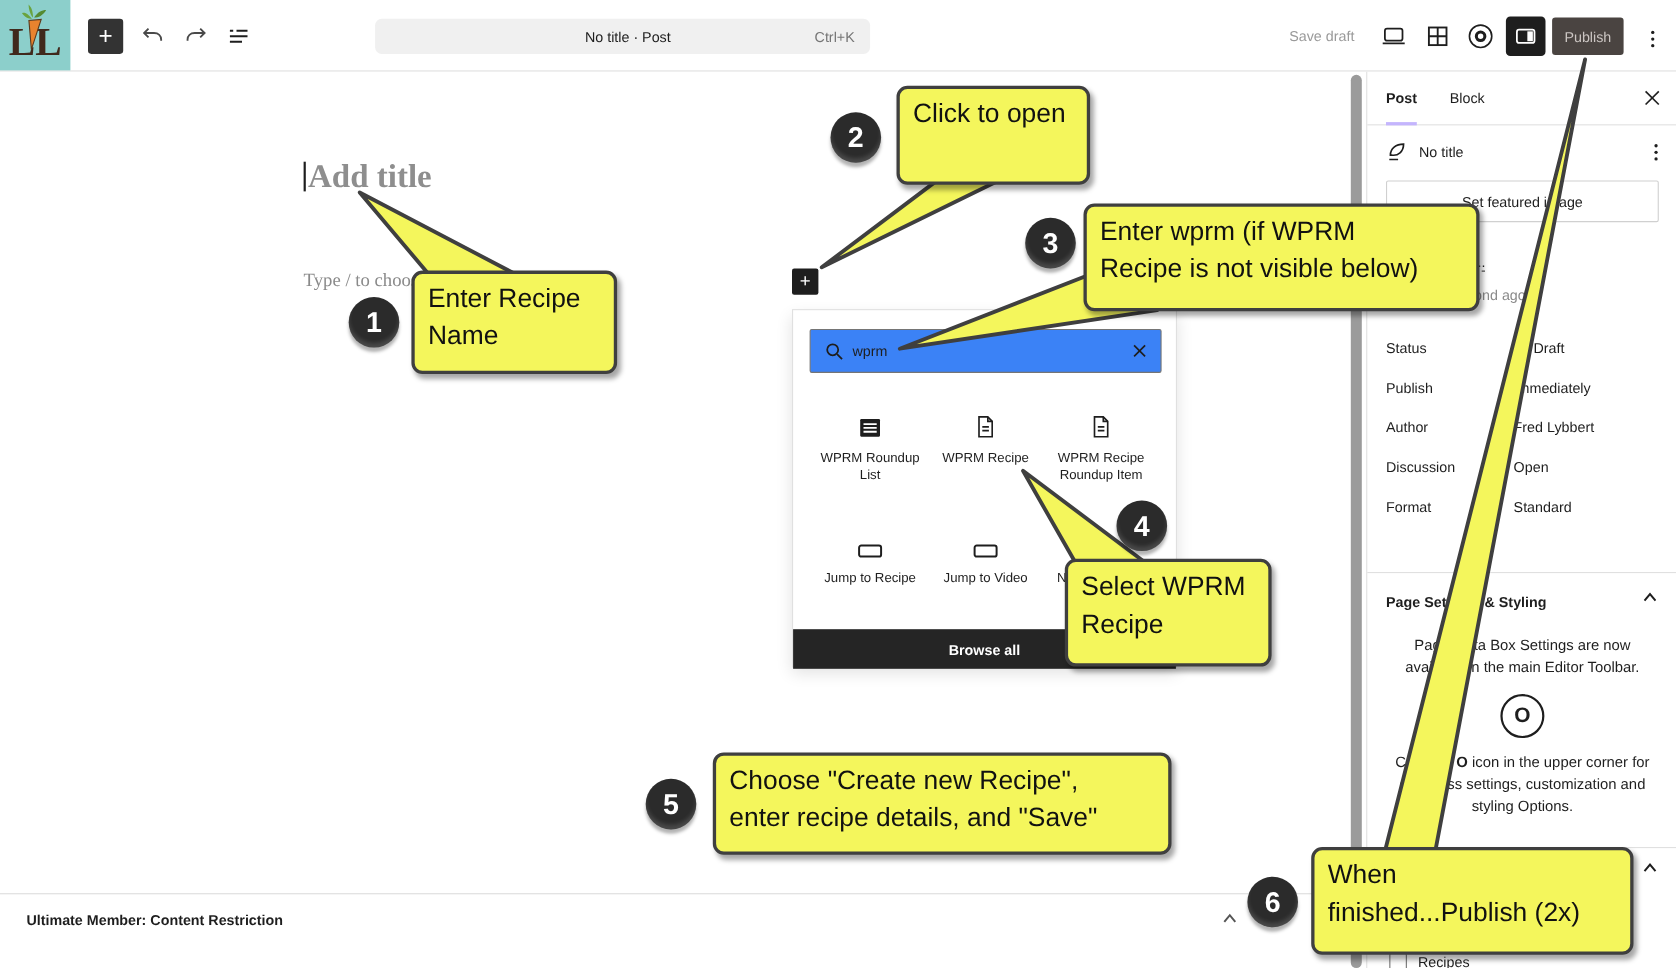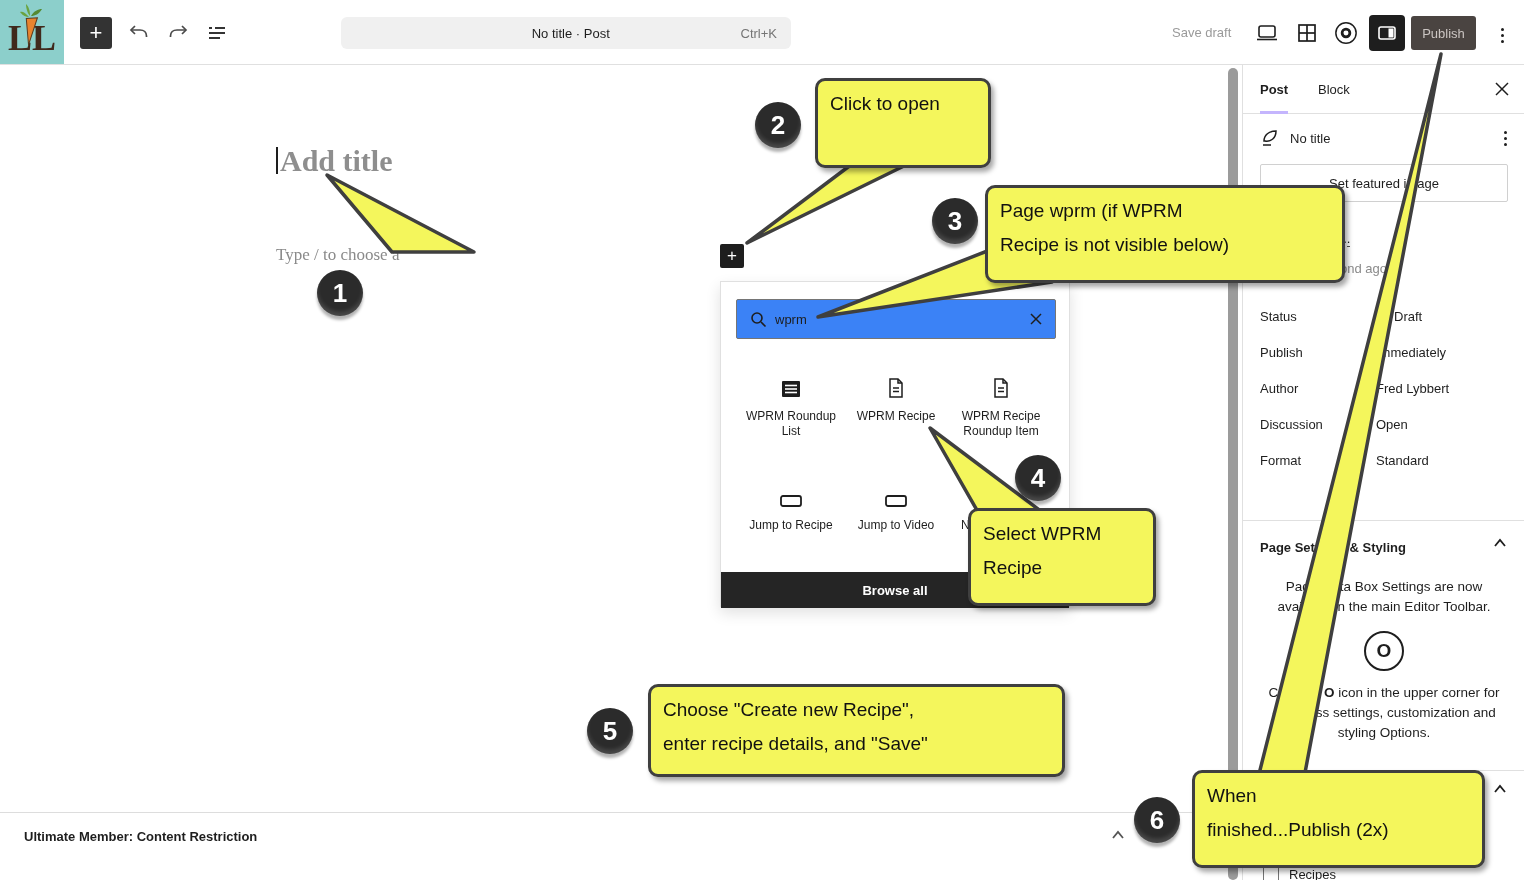--- a/index.html
+++ b/index.html
@@ -101,21 +101,21 @@
   .metabox .mb-chevron { position:absolute; left:1110px; top:16px; cursor:pointer; }
 
   
   .scrollbar { position:absolute; left:1228px; top:68px; width:10px; height:812px; background:#9b9b9b;
     border-radius:5px; z-index:20; }
 
   
   #tails { position:absolute; left:0; top:0; width:1524px; height:880px; z-index:50; pointer-events:none; }
   .co-box { position:absolute; background:#f4f65c; border:3.5px solid #3f3f3f; border-radius:10px;
     box-shadow:3px 4px 5px rgba(0,0,0,.35); z-index:60; padding:6px 12px;
-    font-size:19px; color:#111; line-height:34px; }
+    font-size:24px; color:#111; line-height:34px; }
   .co-circle { position:absolute; width:46px; height:46px; background:#2b2b2b; border-radius:50%;
     color:#fff; font-weight:bold; font-size:26px; display:flex; align-items:center; justify-content:center;
     z-index:65; box-shadow:0 4px 3px rgba(0,0,0,.3), inset 0 -4px 4px rgba(255,255,255,.14); }
 
   svg { display:block; }
 </style>
 </head>
 <body>
 
 <div id="app">
@@ -377,29 +377,33 @@
   <div class="scrollbar"></div>
 
   <svg id="tails">
     <polygon points="327,175 392,252 474,252" fill="#f4f65c" stroke="#3f3f3f" stroke-width="3.5" stroke-linejoin="round"></polygon>
     <polygon points="747,243 852,164 908,164" fill="#f4f65c" stroke="#3f3f3f" stroke-width="3.5" stroke-linejoin="round"></polygon>
     <polygon points="818,317 995,248 1052,282" fill="#f4f65c" stroke="#3f3f3f" stroke-width="3.5" stroke-linejoin="round"></polygon>
     <polygon points="930,428 978,512 1042,512" fill="#f4f65c" stroke="#3f3f3f" stroke-width="3.5" stroke-linejoin="round"></polygon>
     <polygon points="1441,54 1258,778 1304,778" fill="#f4f65c" stroke="#3f3f3f" stroke-width="3.5" stroke-linejoin="round"></polygon>
   </svg>
 
+  <div class="co-box" style="left:374px; top:246px; width:187px; height:94px;">
+    <div>Enter Recipe</div>
+      <div>Name</div>
+  </div>
   <div class="co-circle" style="left:317px; top:270px;">1</div>
 
   <div class="co-box" style="left:815px; top:78px; width:176px; height:90px;">
     <div>Click to open</div>
   </div>
   <div class="co-circle" style="left:755px; top:102px;">2</div>
 
   <div class="co-box" style="left:985px; top:185px; width:360px; height:98px;">
-    <div>Page wprm (if WPRM</div>
+    <div>Enter wprm (if WPRM</div>
       <div>Recipe is not visible below)</div>
   </div>
   <div class="co-circle" style="left:932px; top:198px;">3</div>
 
   <div class="co-box" style="left:968px; top:508px; width:188px; height:98px;">
     <div>Select WPRM</div>
       <div>Recipe</div>
   </div>
   <div class="co-circle" style="left:1015px; top:455px;">4</div>
 

